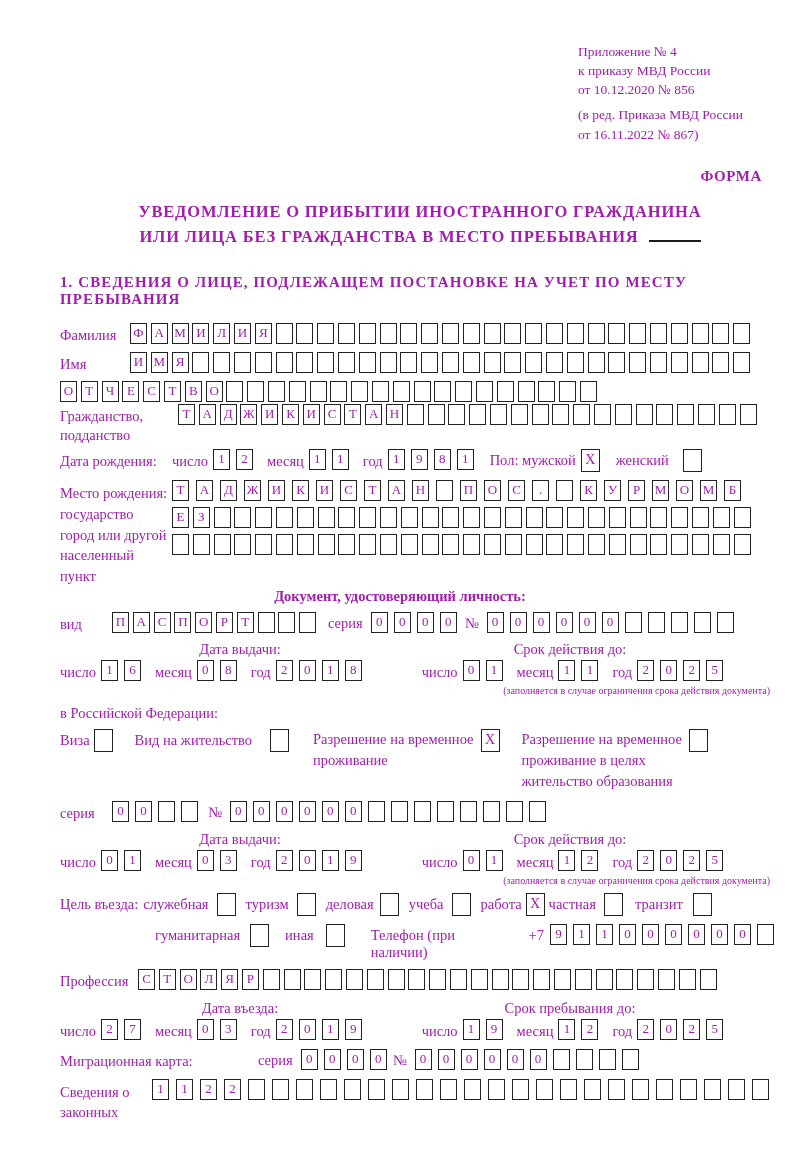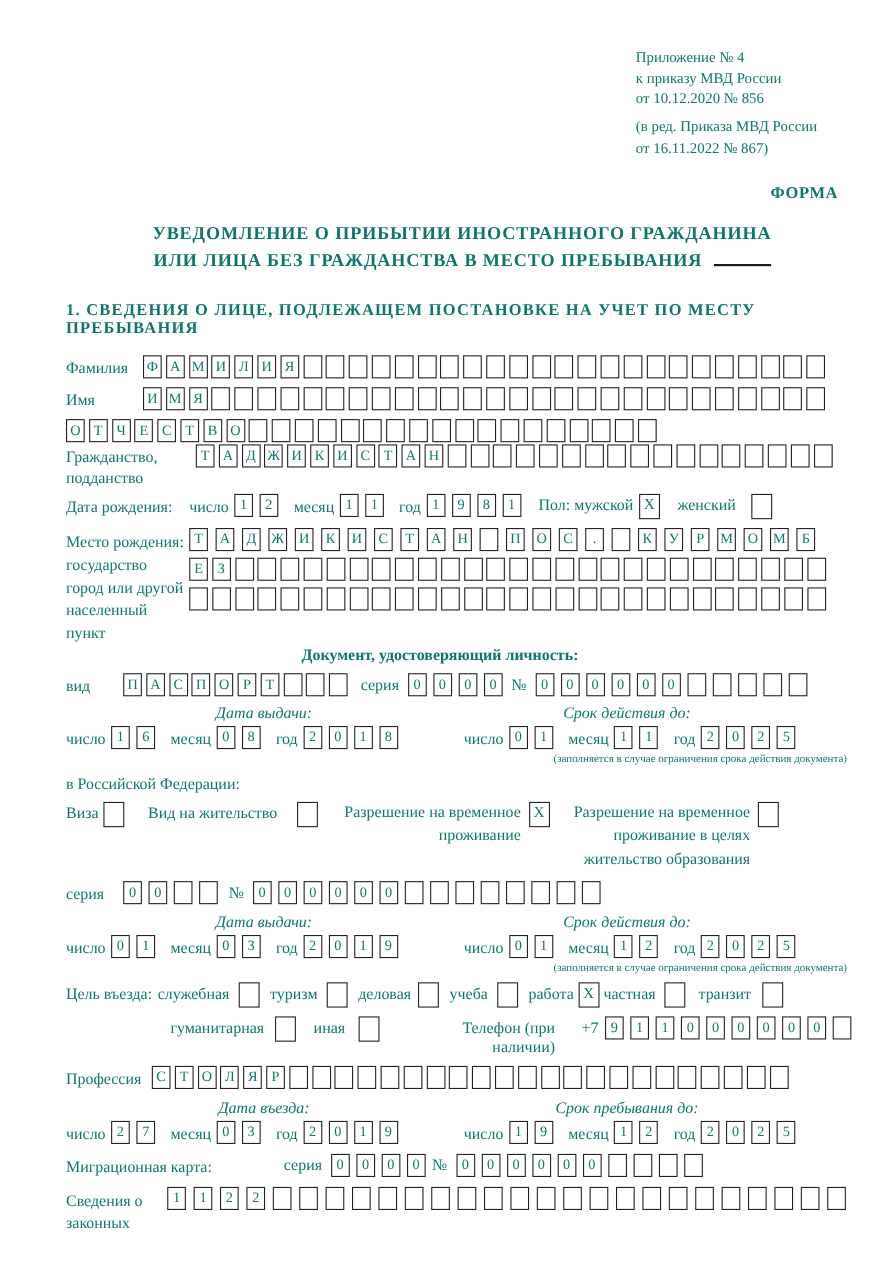--- a/index.html
+++ b/index.html
@@ -1,18 +1,18 @@
 <!DOCTYPE html>
 <html><head>
 <meta charset="utf-8">
 <style>
   html,body { margin:0; padding:0; background:#ffffff; }
   .page {
     position:relative; width:800px; height:1163px; box-sizing:border-box;
-    background:#ffffff; color:#0f766e;
+    background:#ffffff; color:#a21caf;
     font-family:"Liberation Serif", serif; font-size:14.5px;
     padding:42px 20px 0 60px; overflow:hidden;
   }
   .appendix { width:190px; margin-left:auto; margin-right:12px; font-size:13.5px; line-height:1.42; }
   .appendix .rev-block { margin-top:6px; }
   .forma { text-align:right; padding-right:18px; font-weight:bold; font-size:15px; margin-top:24px; letter-spacing:0.6px; }
   .title { text-align:center; font-weight:bold; font-size:16.5px; line-height:1.55; margin-top:14px; letter-spacing:0.8px; }
   .blank-line { display:inline-block; width:52px; border-bottom:2px solid #1b1b1b; height:0.9em; margin-left:10px; }
   .sec-h { font-weight:bold; font-size:15px; letter-spacing:1.1px; margin-top:24px; margin-bottom:15px; }
 
@@ -25,32 +25,32 @@
     text-align:center; font-size:13px; line-height:17px; background:#fff;
   }
   .cells.wide .cell { margin-right:7px; }
   .cells.dcells .cell { margin-right:6px; }
   .checkbox { display:inline-flex; flex:0 0 auto; }
   .checkbox .cell { width:19px; height:23px; line-height:19px; font-size:14px; margin-right:0; }
 
   .dw { margin:3px 5px 0 0; }
   .dgroup { display:inline-flex; align-items:flex-end; }
   .dgroup .cells { margin-right:8px; }
-  .dh-row { display:flex; margin-bottom:2px;font-style:italic; }
+  .dh-row { display:flex; margin-bottom:2px; }
   .dh-left { width:360px; text-align:center; }
   .dh-right { flex:1 1 auto; text-align:center; padding-right:60px; }
   .note { text-align:right; font-size:10px; padding-right:10px; margin:-3px 0 7px 0; }
   .intro { margin-bottom:7px; padding-top:2px; }
   .doc-heading { text-align:center; font-weight:bold; margin:2px 40px 7px 0; }
 
   .opt { display:inline-flex; align-items:flex-start; }
   .opt .checkbox { margin-left:7px; }
-  .opt-lines { text-align:right; line-height:1.45; }
+  .opt-lines { text-align:left; line-height:1.45; }
   .mid { margin:3px 8px 0 8px; }
-  .plain { padding-top:3px;text-align:right; }
+  .plain { padding-top:3px; }
 </style>
 </head>
 <body>
 
 <div class="page">
 
   <div class="appendix">
     <div>Приложение № 4</div>
     <div>к приказу МВД России</div>
     <div>от 10.12.2020 № 856</div>

